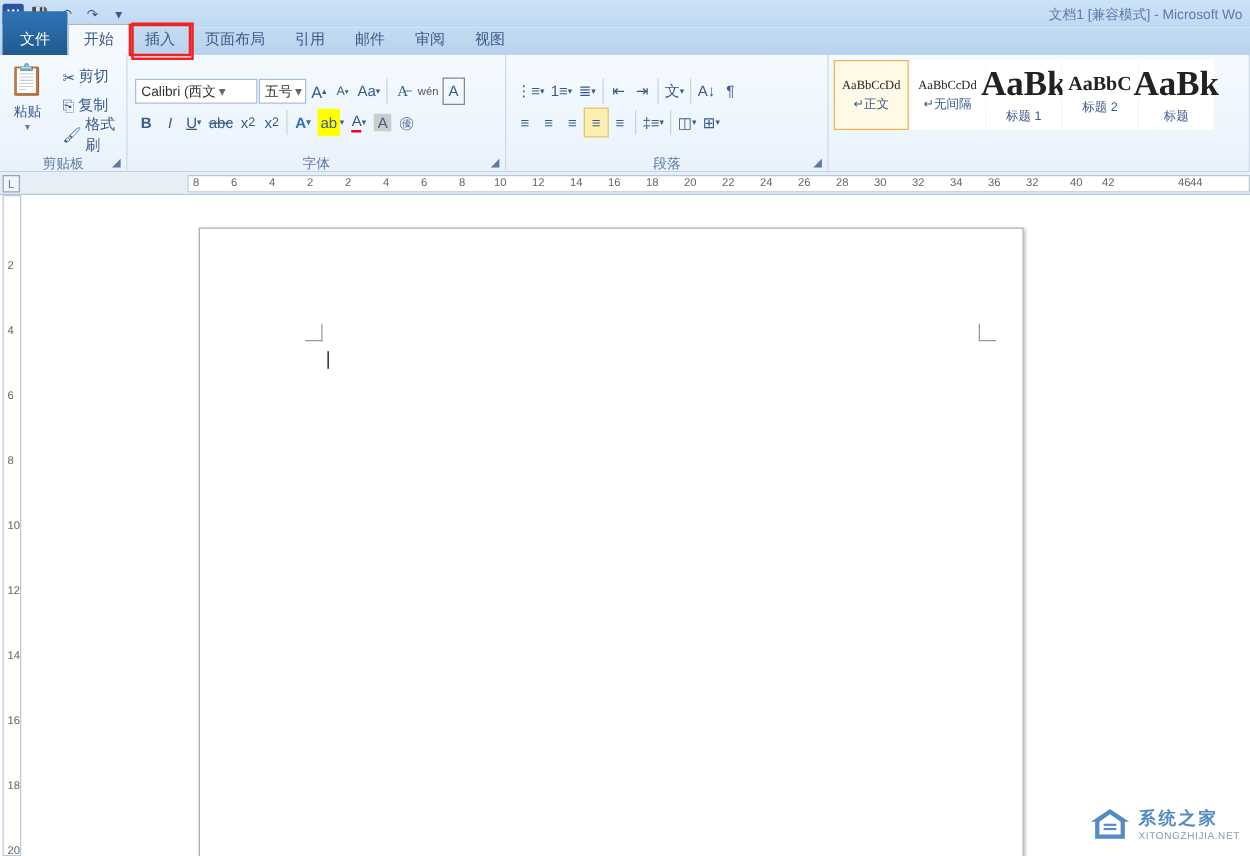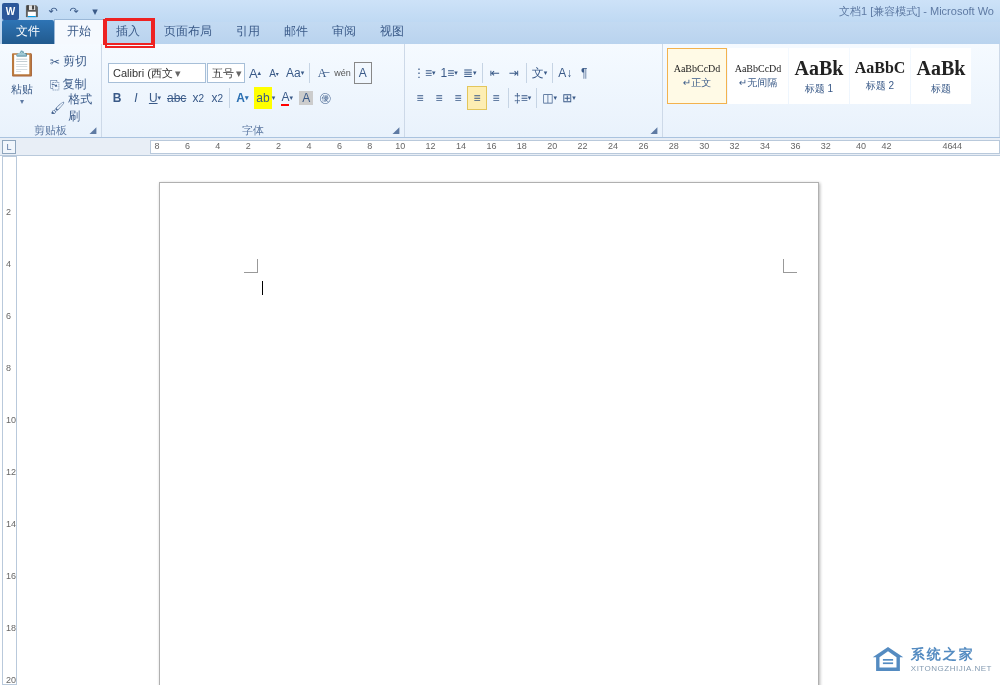--- a/index.html
+++ b/index.html
@@ -7,21 +7,21 @@
 
 
 .titlebar { height: 22px; background: linear-gradient(#cde2f8,#bfd9f3); display: flex; align-items: center; padding: 0 2px; }
 .qat { display: flex; align-items: center; gap: 1px; }
 .qat-btn { width: 20px; height: 18px; display: flex; align-items: center; justify-content: center; font-size: 11px; color: #3a5a88; }
 .app-icon { width:17px; height:17px; background:#2b579a; border-radius:2px; display:flex; align-items:center; justify-content:center; color:#fff; font-weight:bold; font-size:10px; margin-right:2px;}
 .title-text { flex: 1; text-align: right; font-size: 11px; color: #5e7aa3; padding-right: 4px; white-space: nowrap;}
 
 
 .tabrow { height: 22px; background: linear-gradient(#c3daf2,#b9d3ee); display: flex; align-items: flex-end; padding-left: 2px; }
-.file-tab { background: linear-gradient(#2e74b5,#215a8e); color: #fff; padding: 3px 14px 4px; font-size: 12px; border-top-left-radius: 2px; border-top-right-radius: 2px;}
+.file-tab { background: linear-gradient(#2e74b5,#215a8e); color: #fff; padding: 14px 14px 4px; font-size: 12px; border-top-left-radius: 2px; border-top-right-radius: 2px;}
 .tab { padding: 3px 12px 4px; color: #3a5a88; font-size: 12px; }
 .tab.active { background: #f5f9fe; border: 1px solid #9ab8d8; border-bottom: none; }
 .tab.highlight { outline: 2px solid #e22; outline-offset: -1px; }
 
 
 .ribbon { height: 94px; background: linear-gradient(#f5faff,#e9f2fc); border-bottom: 1px solid #aac3df; display: flex; }
 .group { border-right: 1px solid #cdd9e8; display: flex; flex-direction: column; position: relative; padding-bottom: 14px; }
 .group-label { position: absolute; bottom: 0; left: 0; right: 0; text-align: center; font-size: 11px; color: #5e7aa3; height: 14px; }
 .group-launcher { position:absolute; bottom:1px; right:2px; width:12px; height:12px; font-size:9px; color:#5e7aa3; display:flex; align-items:center; justify-content:center;}
 .group-body { flex:1; display:flex; }
@@ -36,21 +36,21 @@
 .font-combo { width: 98px; text-align: right;}
 .size-combo { width: 38px;}
 .sep { width:1px; height:20px; background:#c6d4e4; margin:0 2px;}
 
 
 .style-gallery { display:flex; padding:4px 0 0 4px; gap:1px;}
 .style-item { width:60px; height:56px; border:1px solid transparent; background:#fff; display:flex; flex-direction:column; align-items:center; justify-content:center;}
 .style-item.sel { border:1px solid #f3b24e; background:#fffae6;}
 .style-prev { font-family:"SimSun",serif; color:#222;}
 .style-prev.sm { font-size:10px;}
-.style-prev.lg { font-size:20px; font-weight:bold;}
+.style-prev.lg { font-size:28px; font-weight:bold;}
 .style-name { font-size:10px; color:#3a5a88; margin-top:2px;}
 
 
 .ruler-area { position:absolute; left:0; right:0; top:138px; height:18px; background:#e8eef6; border-bottom:1px solid #b9c9db; }
 .tabstop-box { position:absolute; left:2px; top:2px; width:14px; height:14px; border:1px solid #8ea5bd; background:#f1f6fc; display:flex; align-items:center; justify-content:center; font-size:9px; color:#5e7aa3;}
 .ruler-h { position:absolute; left:150px; right:0; top:2px; height:14px; background:#fff; border:1px solid #b9c9db;}
 .ruler-num { position:absolute; top:0; font-size:9px; color:#666; transform:translateX(-50%);}
 
 
 .doc-area { position:absolute; left:0; right:0; top:156px; bottom:0; background:#fff; }
@@ -210,20 +210,21 @@
         <div class="sm-btn" style="background:#fdeeb3;outline:1px solid #e3c65c;">≡</div>
         <div class="sm-btn">≡</div>
         <div class="sep"></div>
         <div class="sm-btn">‡≡<span style="font-size:7px;">▾</span></div>
         <div class="sep"></div>
         <div class="sm-btn">◫<span style="font-size:7px;">▾</span></div>
         <div class="sm-btn">⊞<span style="font-size:7px;">▾</span></div>
       </div>
     </div>
       </div>
+    <div class="group-label">段落</div>
     <div class="group-launcher">◢</div>
   </div>
 
   <div class="group" style="flex:1;">
     <div class="style-gallery">
       <div class="style-item sel">
           <div class="style-prev sm">AaBbCcDd</div>
           <div class="style-name">↵正文</div>
         </div>
       <div class="style-item">

